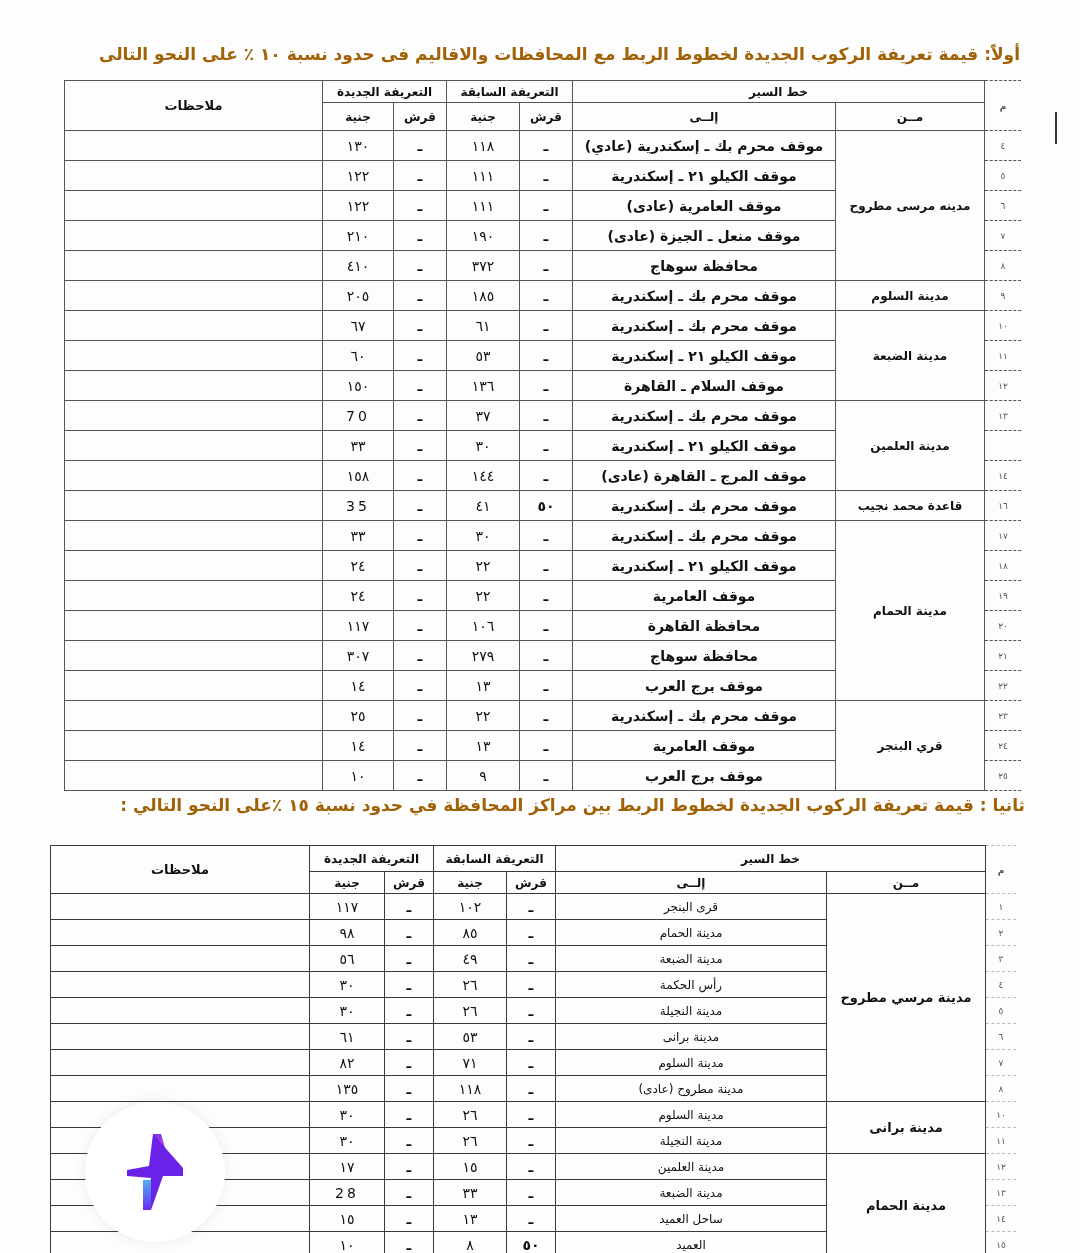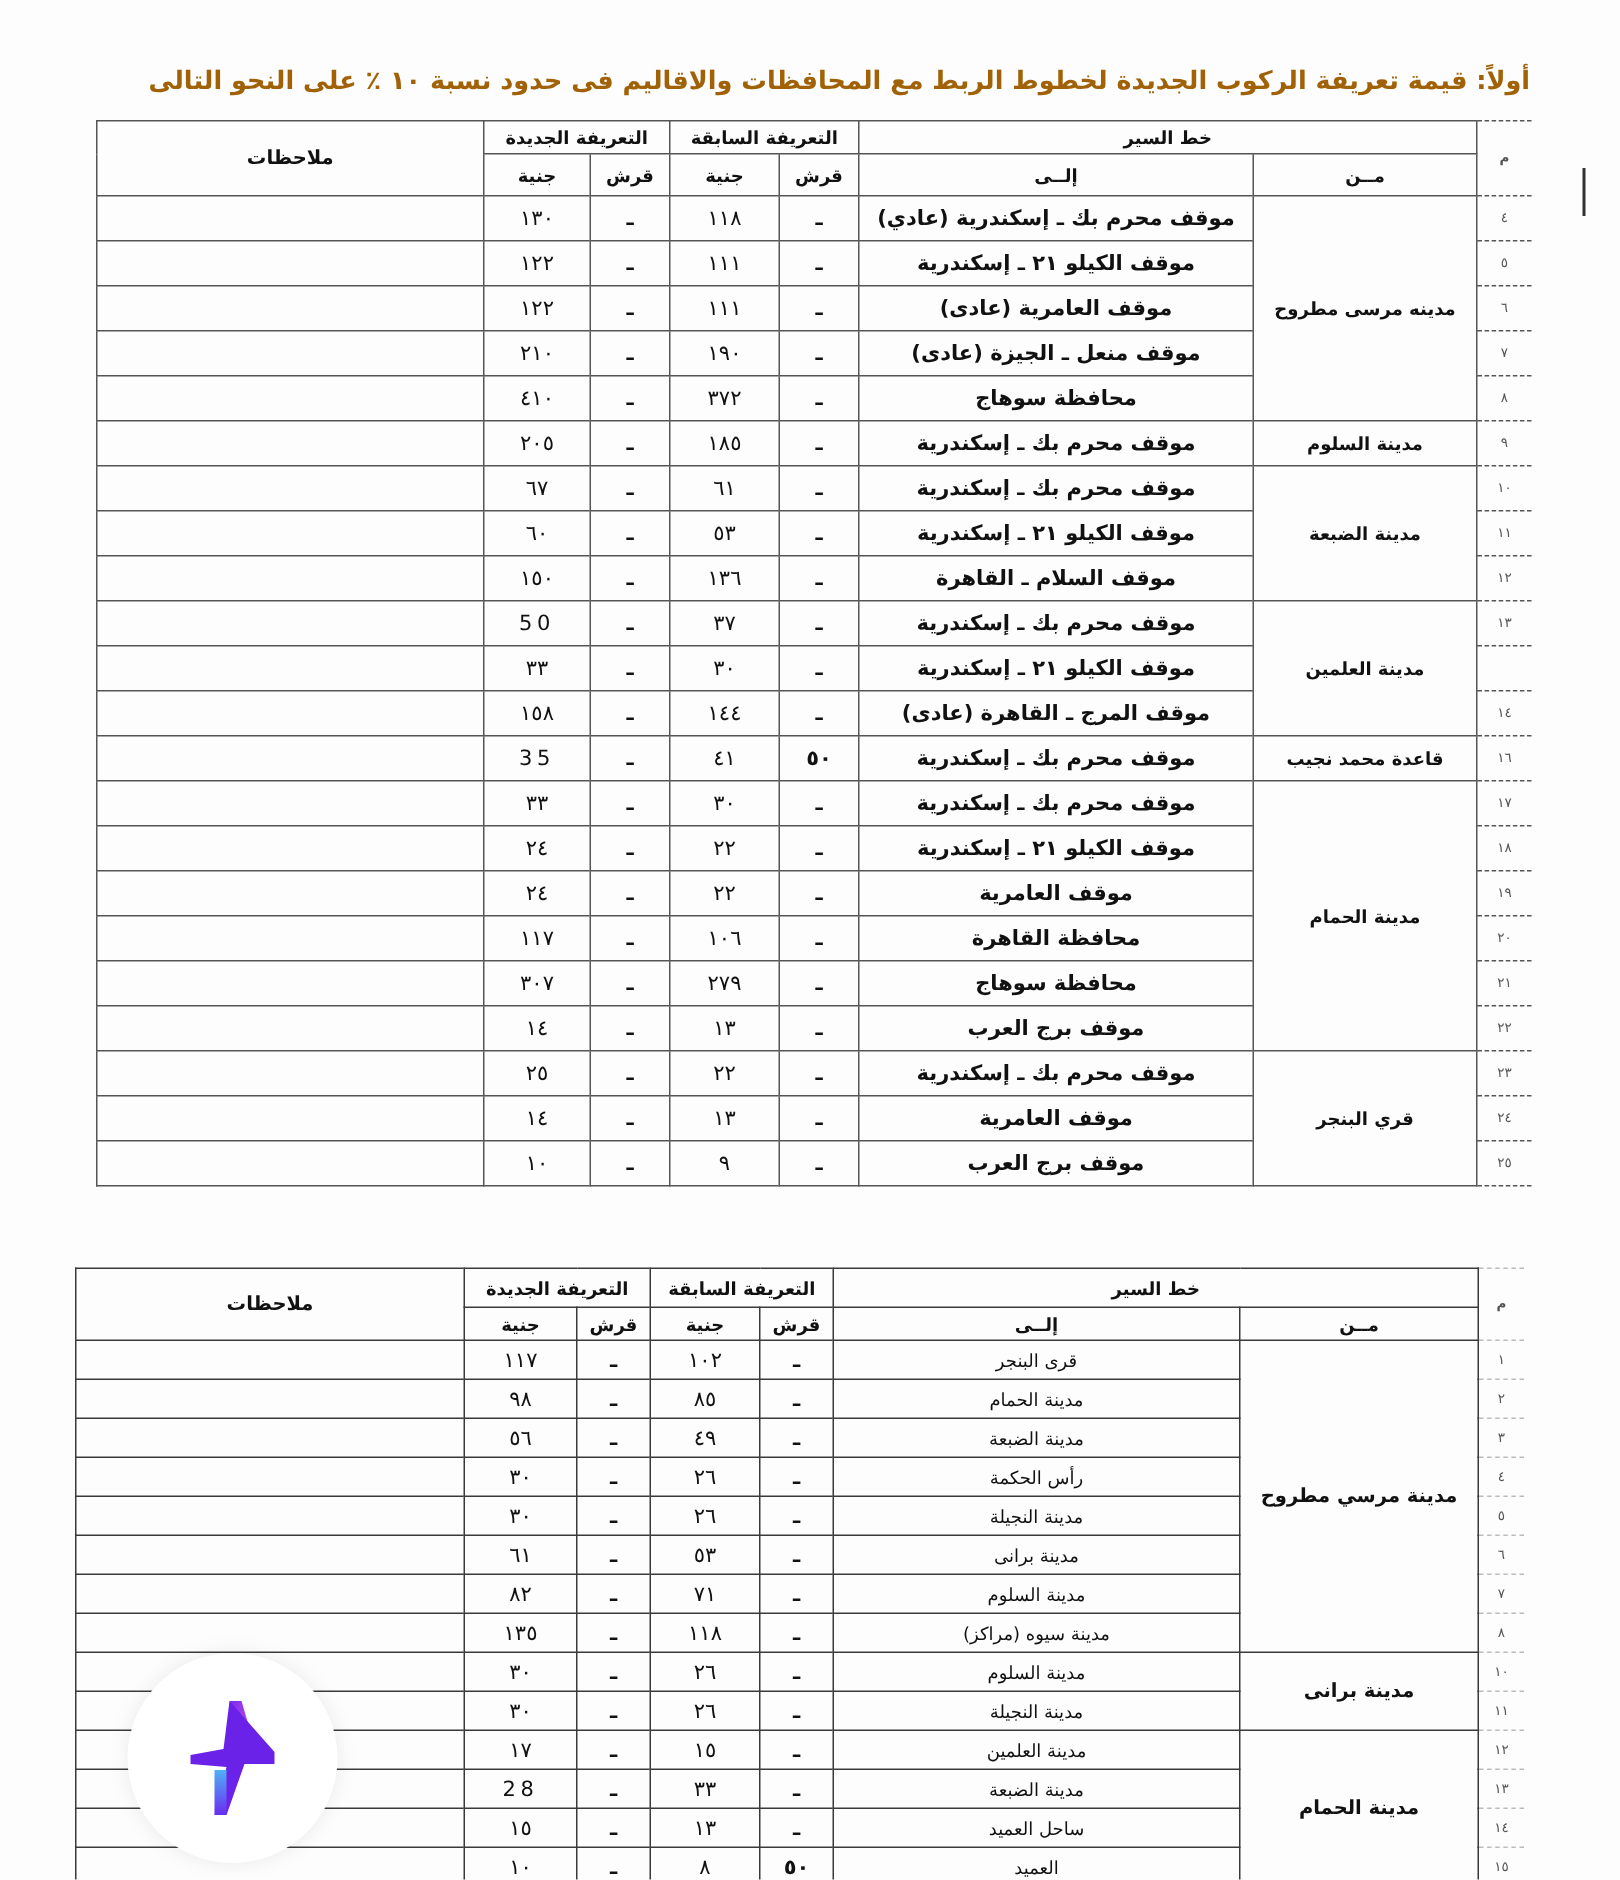--- a/index.html
+++ b/index.html
@@ -137,21 +137,21 @@
           <td class="num">١٥٠</td>
           <td class=""></td>
         </tr>
         <tr style="height: 30px;">
           <td class="rownum">١٣</td>
           <td class="from" rowspan="3">مدينة العلمين</td>
           <td class="to">موقف محرم بك ـ إسكندرية</td>
           <td class="num dash">ـ</td>
           <td class="num">٣٧</td>
           <td class="num dash">ـ</td>
-          <td class="num">50</td>
+          <td class="num">70</td>
           <td class=""></td>
         </tr>
         <tr style="height: 30px;">
           <td class="rownum"></td>
           <td class="to">موقف الكيلو ٢١ ـ إسكندرية</td>
           <td class="num dash">ـ</td>
           <td class="num">٣٠</td>
           <td class="num dash">ـ</td>
           <td class="num">٣٣</td>
           <td class=""></td>
@@ -254,20 +254,21 @@
           <td class="to">موقف برج العرب</td>
           <td class="num dash">ـ</td>
           <td class="num">٩</td>
           <td class="num dash">ـ</td>
           <td class="num">١٠</td>
           <td class=""></td>
         </tr>
       </tbody>
   </table>
 
+  <div class="title t2title">ثانيا : قيمة تعريفة الركوب الجديدة لخطوط الربط بين مراكز المحافظة في حدود نسبة ١٥ ٪على النحو التالي :</div>
 
   <table class="t2">
     <thead>
       <tr style="height:26px">
         <th rowspan="2" class="rownum" style="width:30px">م</th>
         <th colspan="2">خط السير</th>
         <th colspan="2">التعريفة السابقة</th>
         <th colspan="2">التعريفة الجديدة</th>
         <th rowspan="2" class="notes">ملاحظات</th>
       </tr>
@@ -340,21 +341,21 @@
           <td class="rownum">٧</td>
           <td class="to">مدينة السلوم</td>
           <td class="num dash">ـ</td>
           <td class="num">٧١</td>
           <td class="num dash">ـ</td>
           <td class="num">٨٢</td>
           <td class=""></td>
         </tr>
         <tr style="height: 26px;">
           <td class="rownum">٨</td>
-          <td class="to">مدينة سيوه (مراكز)</td>
+          <td class="to">مدينة مطروح (عادى)</td>
           <td class="num dash">ـ</td>
           <td class="num">١١٨</td>
           <td class="num dash">ـ</td>
           <td class="num">١٣٥</td>
           <td class=""></td>
         </tr>
         <tr style="height: 26px;">
           <td class="rownum">١٠</td>
           <td class="from" rowspan="2">مدينة برانى</td>
           <td class="to">مدينة السلوم</td>

